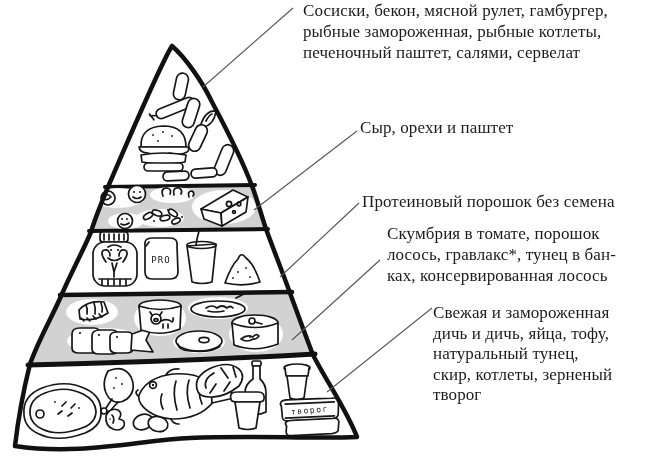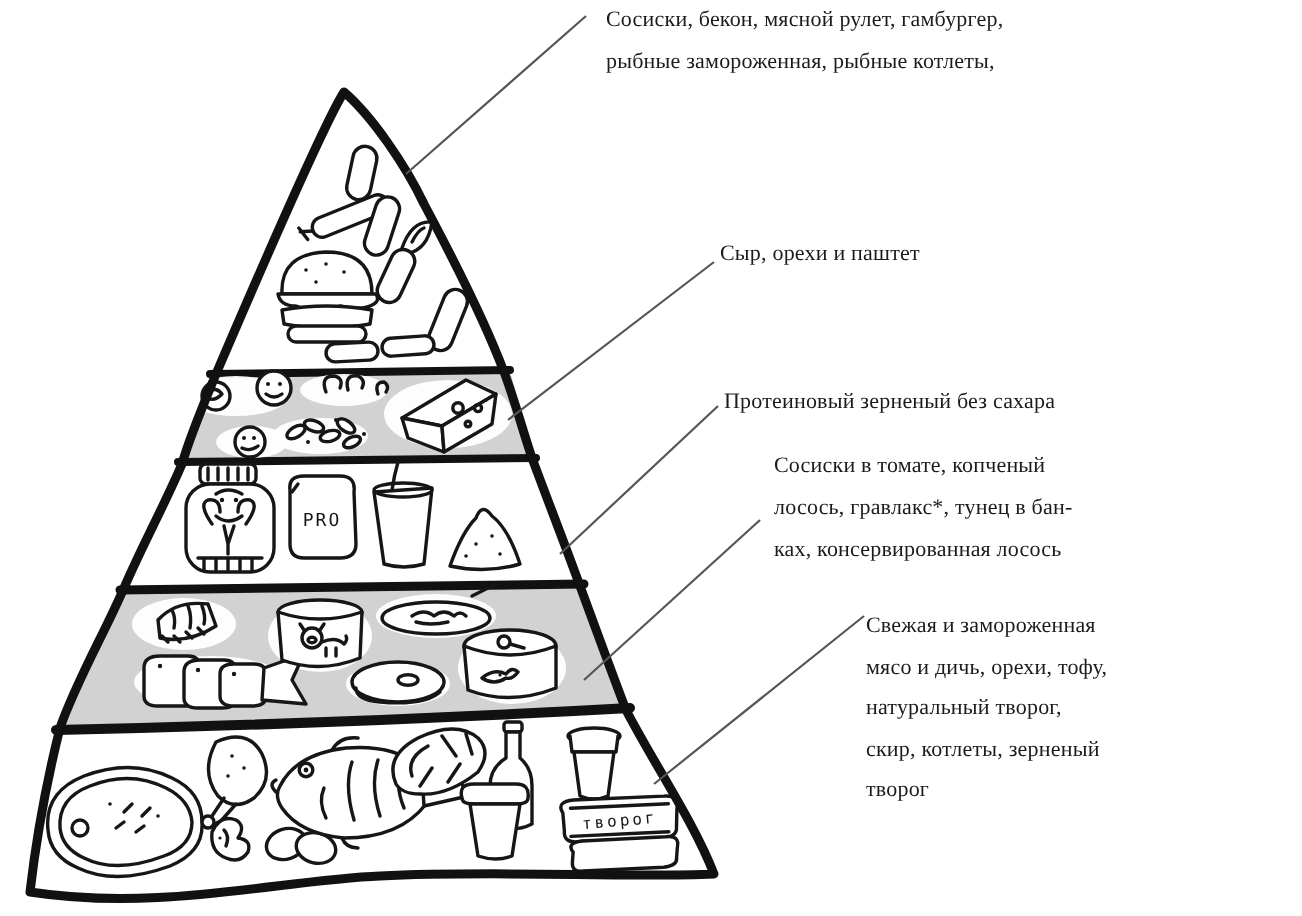--- a/index.html
+++ b/index.html
@@ -2,21 +2,21 @@
 <html><head>
 <meta charset="utf-8">
 <style>
   html,body{margin:0;padding:0;background:#fff;}
   .stage{
     position:relative;width:651px;height:458px;background:#ffffff;
     font-family:"Liberation Serif", serif;overflow:hidden;
   }
   .stage svg{position:absolute;left:0;top:0;}
   .callout{
-    position:absolute;font-size:11px;line-height:21px;color:#1b1b1b;
+    position:absolute;font-size:17px;line-height:21px;color:#1b1b1b;
     white-space:nowrap;letter-spacing:0.1px;
   }
   .callout span{display:block;}
   .doodle{stroke:#161616;stroke-width:1.7;fill:#ffffff;stroke-linecap:round;stroke-linejoin:round;}
   .doodle-n{stroke:#161616;stroke-width:1.7;fill:none;stroke-linecap:round;stroke-linejoin:round;}
   .halo{fill:#ffffff;stroke:none;opacity:0.95;}
   .sep{stroke:#111111;fill:none;stroke-linecap:round;}
   .leader{stroke:#555555;stroke-width:1.1;fill:none;}
   .inktext{fill:#161616;stroke:none;font-family:"DejaVu Sans Mono",monospace;}
 </style>
@@ -264,37 +264,38 @@
   <line class="leader" x1="293" y1="8" x2="203" y2="87"></line>
   <line class="leader" x1="357" y1="131" x2="254" y2="210"></line>
   <line class="leader" x1="359" y1="203" x2="280" y2="277"></line>
   <line class="leader" x1="380" y1="260" x2="292" y2="340"></line>
   <line class="leader" x1="432" y1="308" x2="327" y2="392"></line>
 </svg>
 
 <div class="callout" style="left:303px;top:0px">
   <span>Сосиски, бекон, мясной рулет, гамбургер,</span>
   <span>рыбные замороженная, рыбные котлеты,</span>
+  <span>печеночный паштет, салями, сервелат</span>
 </div>
 
 <div class="callout" style="left:360px;top:117px">
   <span>Сыр, орехи и паштет</span>
 </div>
 
 <div class="callout" style="left:362px;top:191px">
-  <span>Протеиновый зерненый без сахара</span>
+  <span>Протеиновый порошок без семена</span>
 </div>
 
 <div class="callout" style="left:387px;top:223px">
-  <span>Сосиски в томате, копченый</span>
+  <span>Скумбрия в томате, порошок</span>
   <span>лосось, гравлакс*, тунец в бан-</span>
   <span>ках, консервированная лосось</span>
 </div>
 
 <div class="callout" style="left:433px;top:303px;line-height:20.5px">
   <span>Свежая и замороженная</span>
-  <span>мясо и дичь, орехи, тофу,</span>
-  <span>натуральный творог,</span>
+  <span>дичь и дичь, яйца, тофу,</span>
+  <span>натуральный тунец,</span>
   <span>скир, котлеты, зерненый</span>
   <span>творог</span>
 </div>
 
 </div>
 
 </body></html>

